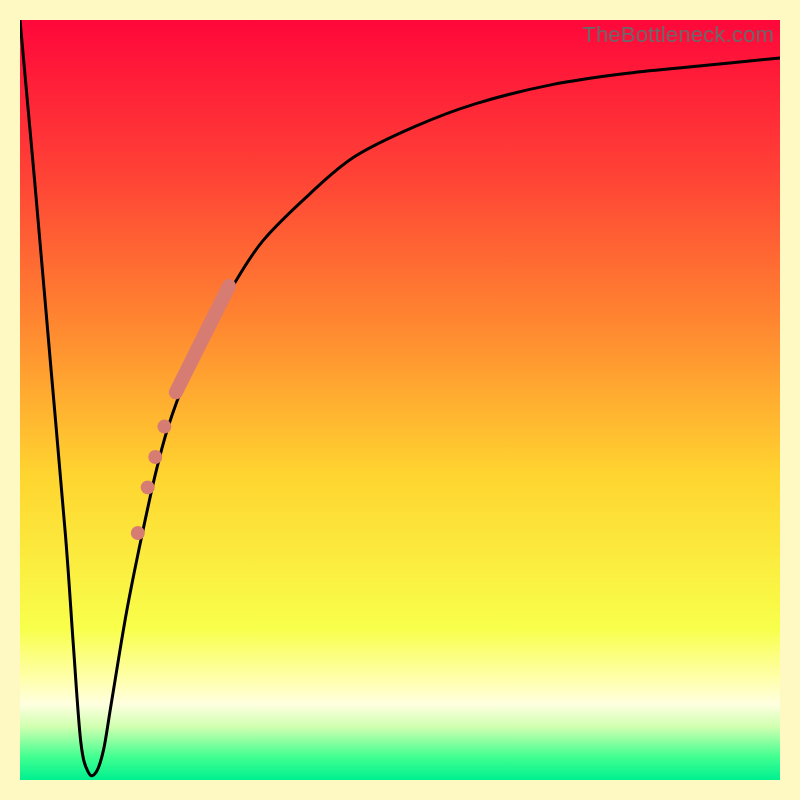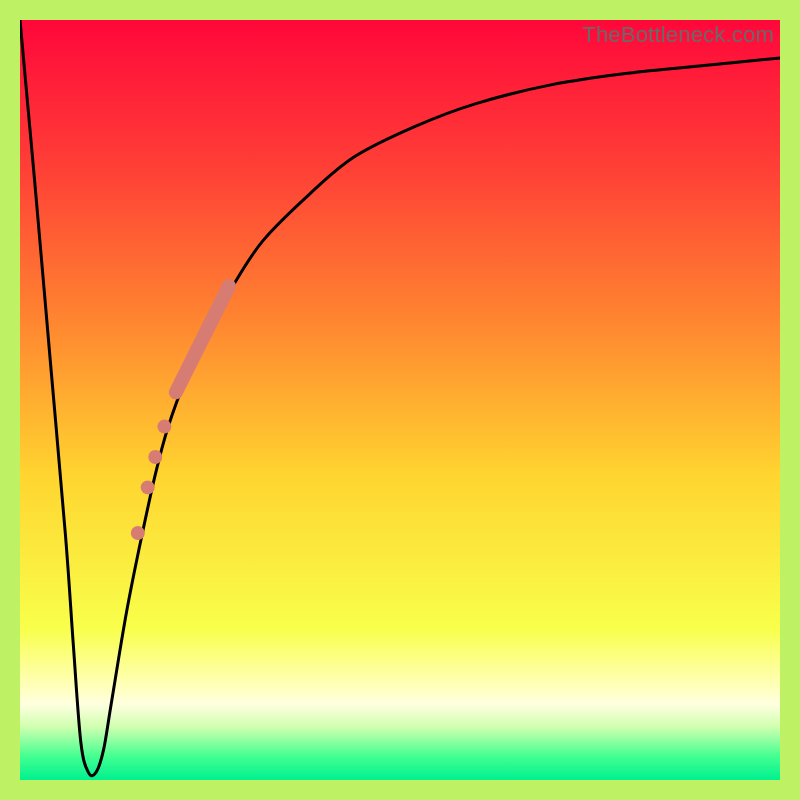--- a/index.html
+++ b/index.html
@@ -1,21 +1,21 @@
 <!DOCTYPE html>
 <html><head>
 <meta charset="utf-8">
 <style>
   * { margin: 0; padding: 0; box-sizing: border-box; }
   html, body { width: 800px; height: 800px; overflow: hidden; background: #000; }
   .frame {
     position: relative;
     width: 800px;
     height: 800px;
-    background: #bef264;
+    background: #fef9c3;
   }
   .plot-area {
     position: absolute;
     left: 20px;
     top: 20px;
     width: 760px;
     height: 760px;
     overflow: hidden;
   }
   .gradient-bg {

